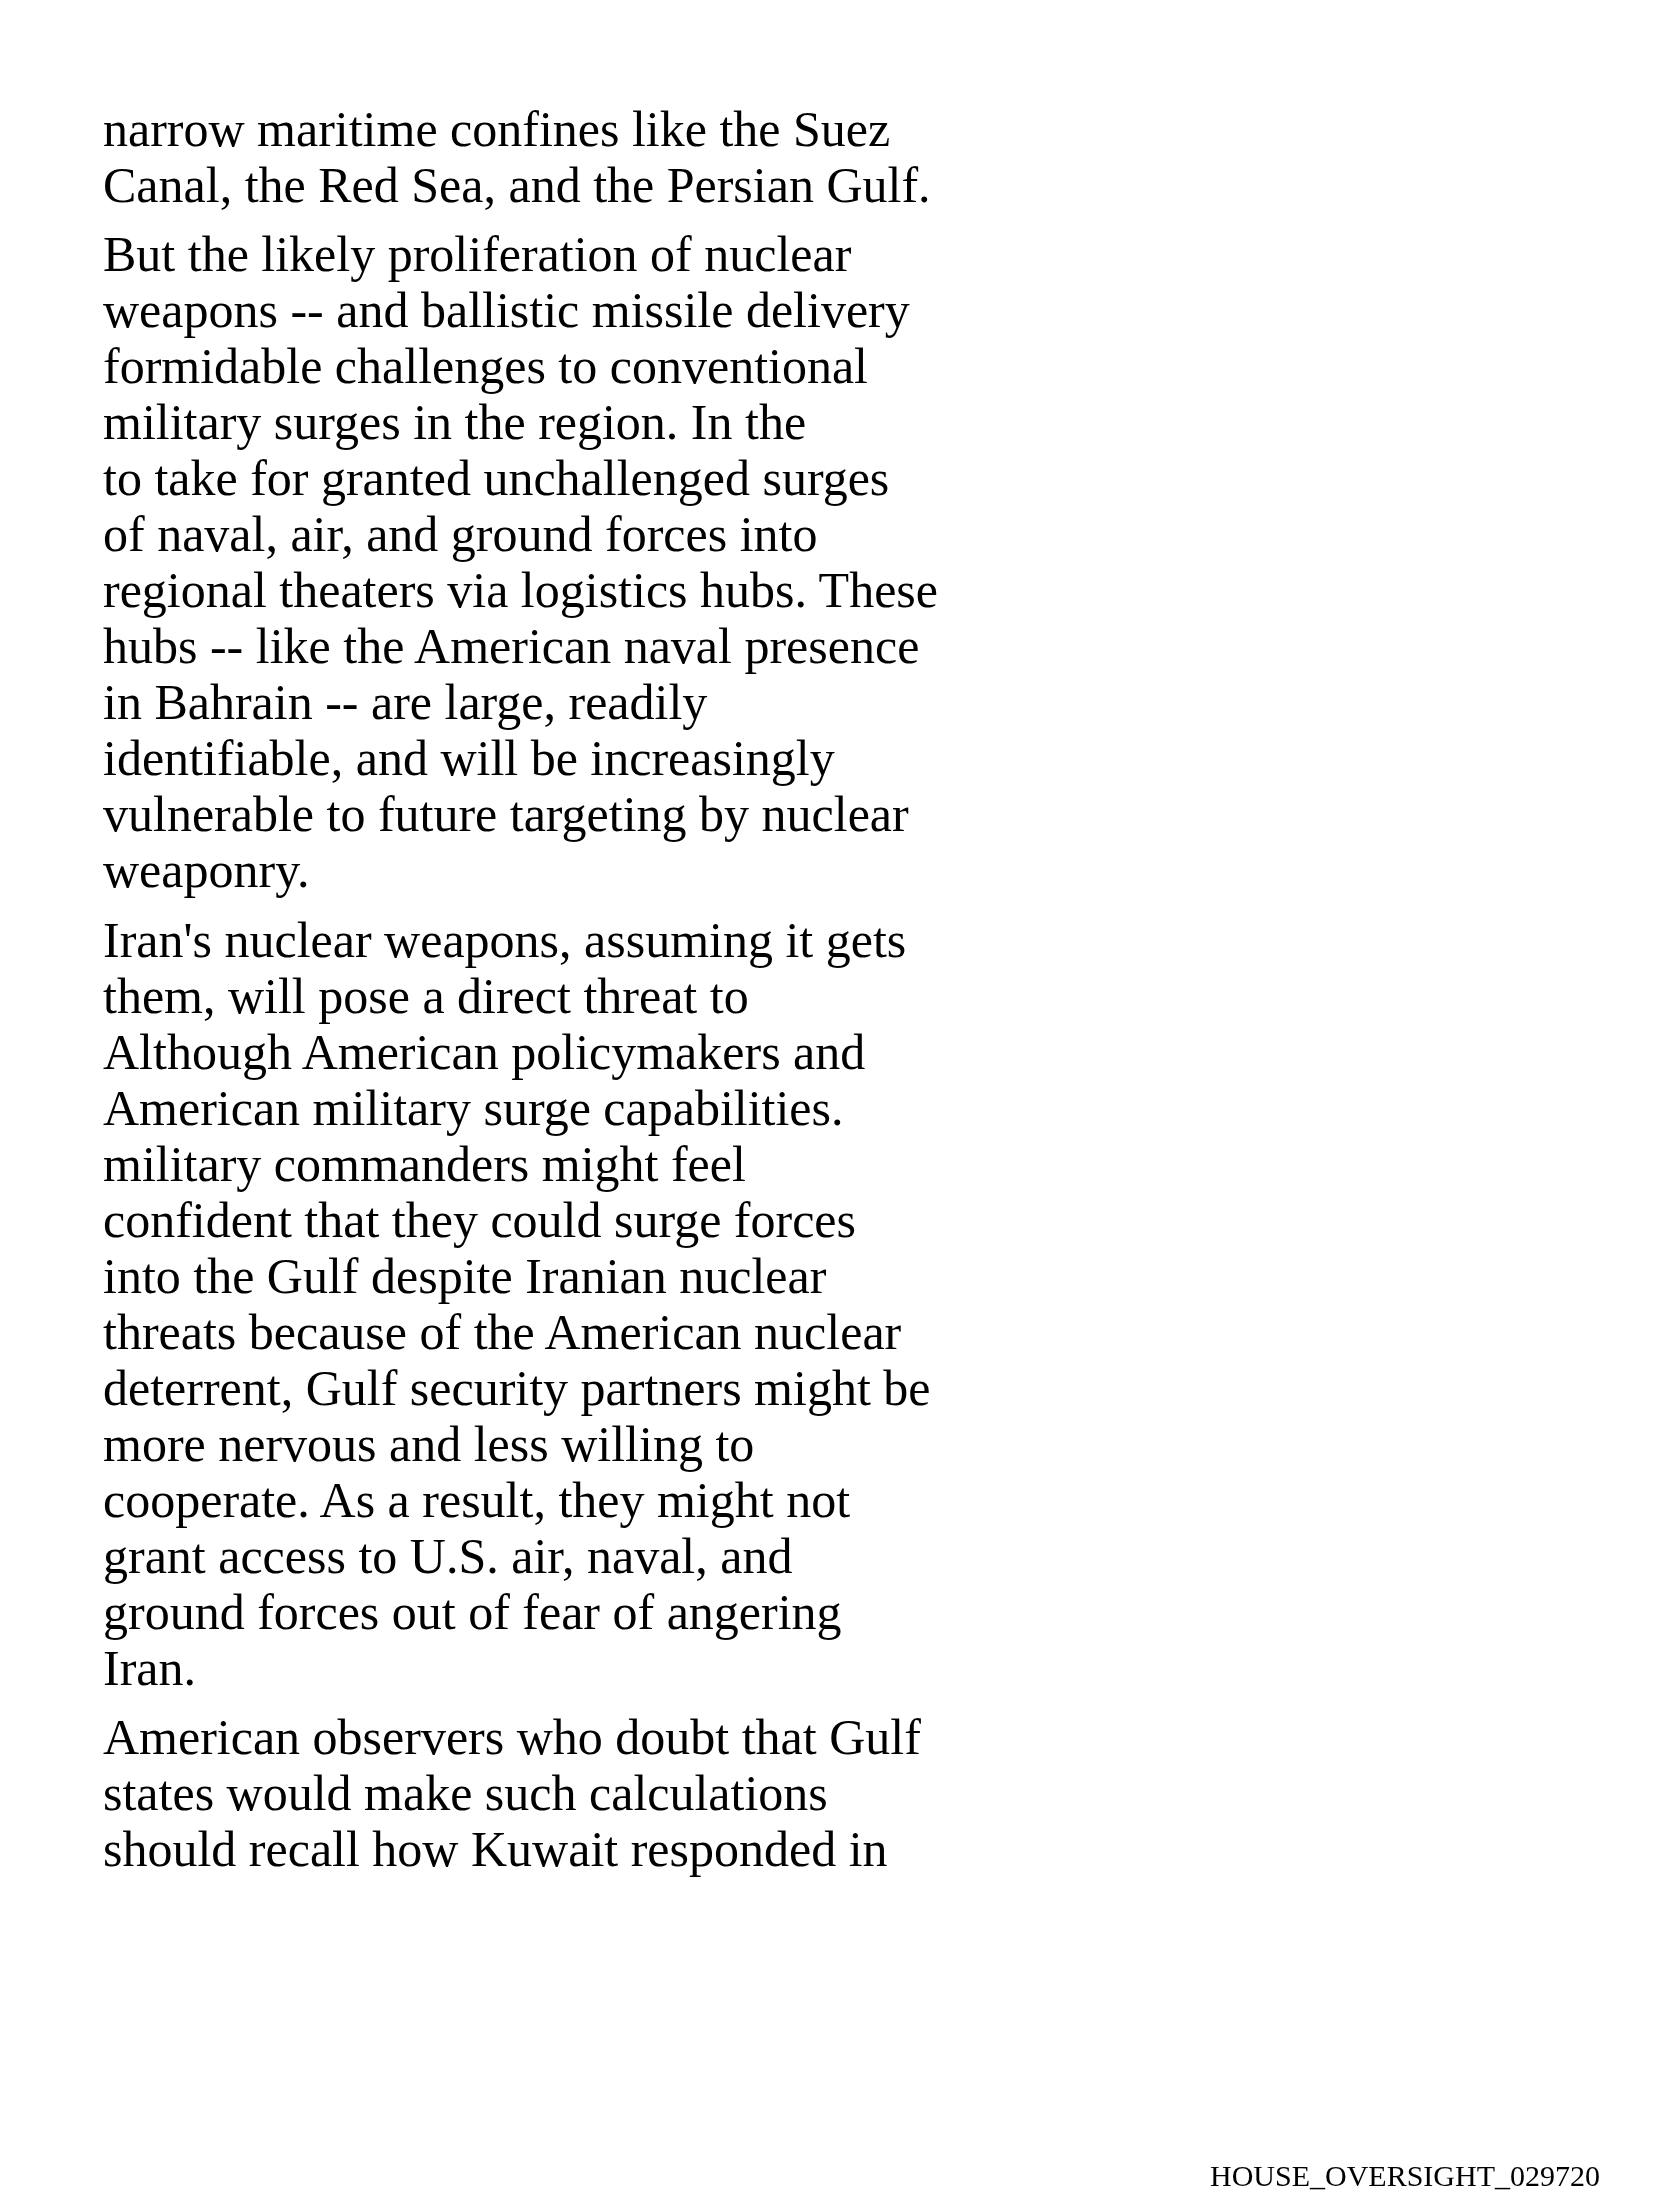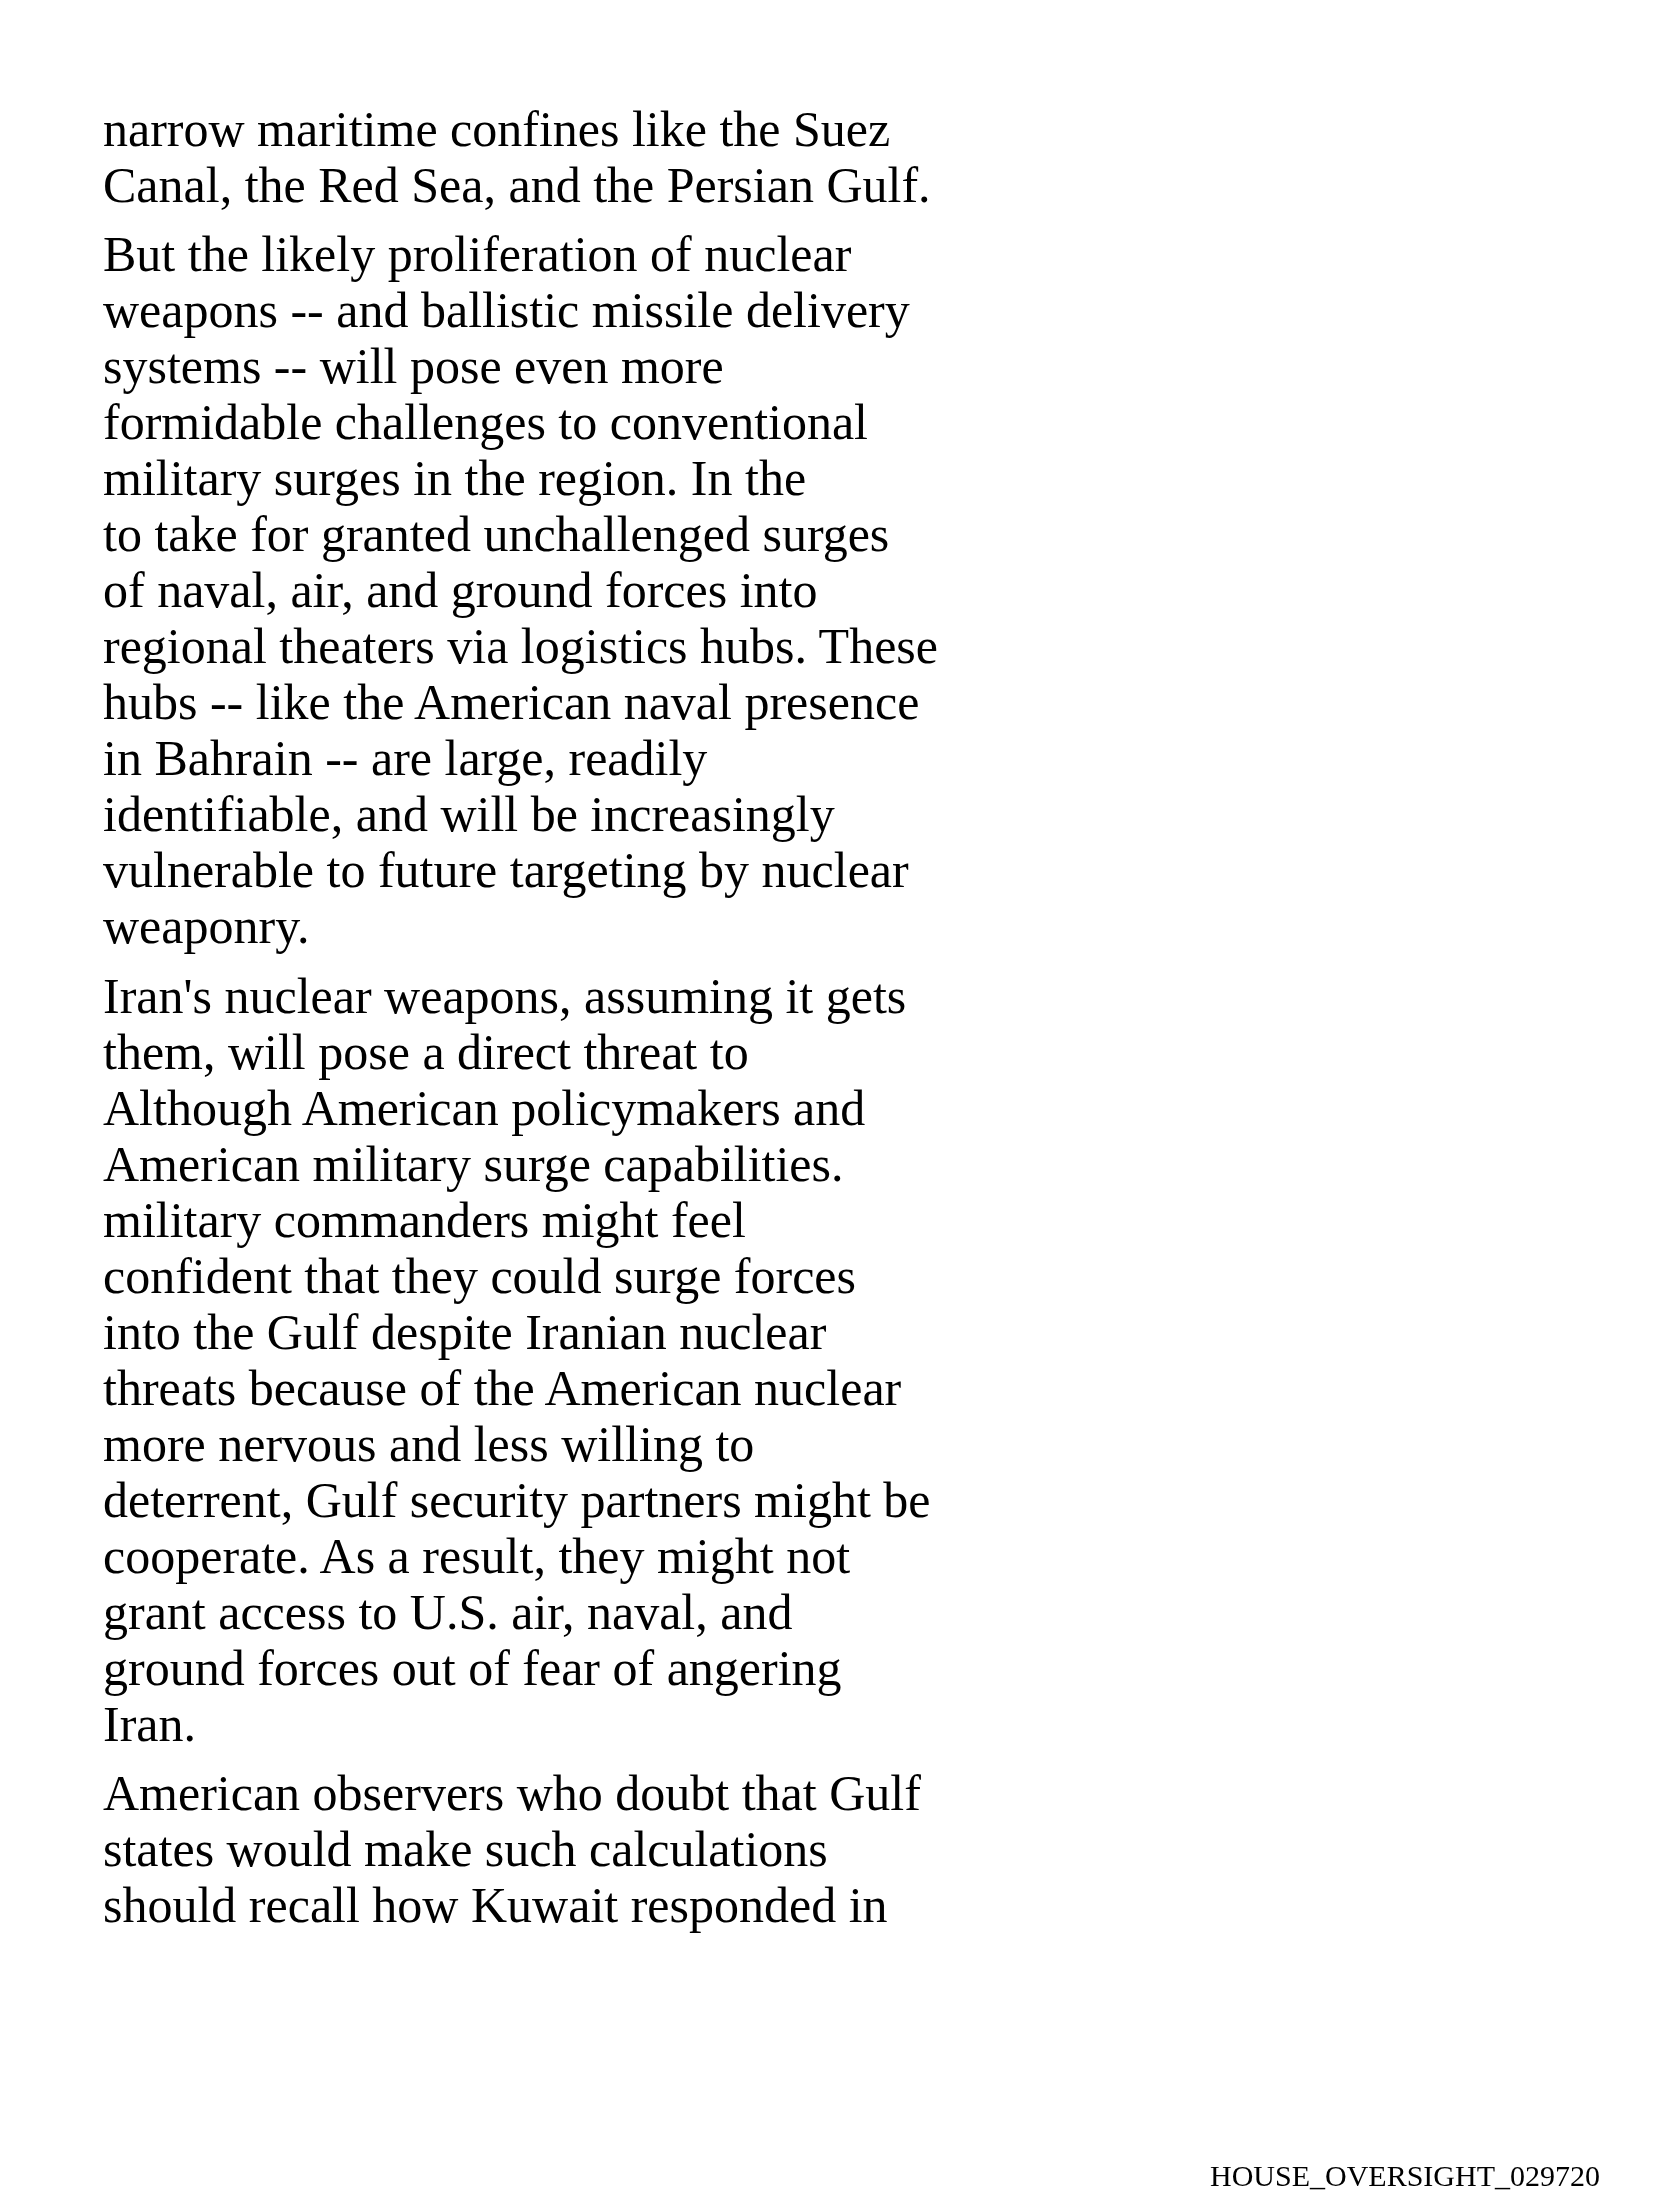--- a/index.html
+++ b/index.html
@@ -58,21 +58,20 @@
   <div class="body-text">
 
     <p class="para">
       <span class="line">narrow maritime confines like the Suez</span>
       <span class="line">Canal, the Red Sea, and the Persian Gulf.</span>
     </p>
 
     <p class="para">
       <span class="line">But the likely proliferation of nuclear</span>
       <span class="line">weapons -- and ballistic missile delivery</span>
-      <span class="line">systems -- will pose even more</span>
       <span class="line">formidable challenges to conventional</span>
       <span class="line">military surges in the region. In the</span>
       <span class="line">to take for granted unchallenged surges</span>
       <span class="line">of naval, air, and ground forces into</span>
       <span class="line">regional theaters via logistics hubs. These</span>
       <span class="line">hubs -- like the American naval presence</span>
       <span class="line">in Bahrain -- are large, readily</span>
       <span class="line">identifiable, and will be increasingly</span>
       <span class="line">vulnerable to future targeting by nuclear</span>
       <span class="line">weaponry.</span>
@@ -80,22 +79,22 @@
 
     <p class="para">
       <span class="line">Iran's nuclear weapons, assuming it gets</span>
       <span class="line">them, will pose a direct threat to</span>
       <span class="line">Although American policymakers and</span>
       <span class="line">American military surge capabilities.</span>
       <span class="line">military commanders might feel</span>
       <span class="line">confident that they could surge forces</span>
       <span class="line">into the Gulf despite Iranian nuclear</span>
       <span class="line">threats because of the American nuclear</span>
+      <span class="line">deterrent, Gulf security partners might be</span>
       <span class="line">more nervous and less willing to</span>
-      <span class="line">deterrent, Gulf security partners might be</span>
       <span class="line">cooperate. As a result, they might not</span>
       <span class="line">grant access to U.S. air, naval, and</span>
       <span class="line">ground forces out of fear of angering</span>
       <span class="line">Iran.</span>
     </p>
 
     <p class="para">
       <span class="line">American observers who doubt that Gulf</span>
       <span class="line">states would make such calculations</span>
       <span class="line">should recall how Kuwait responded in</span>

